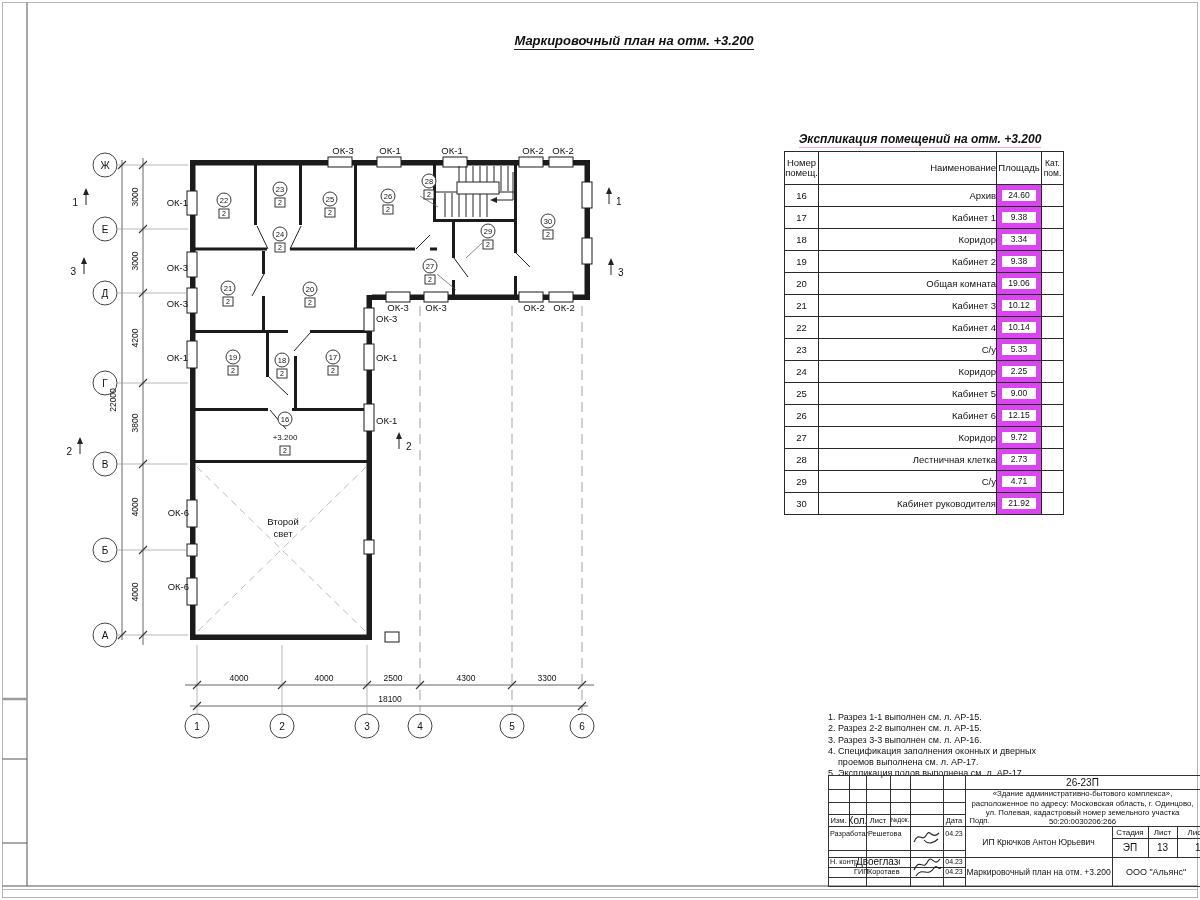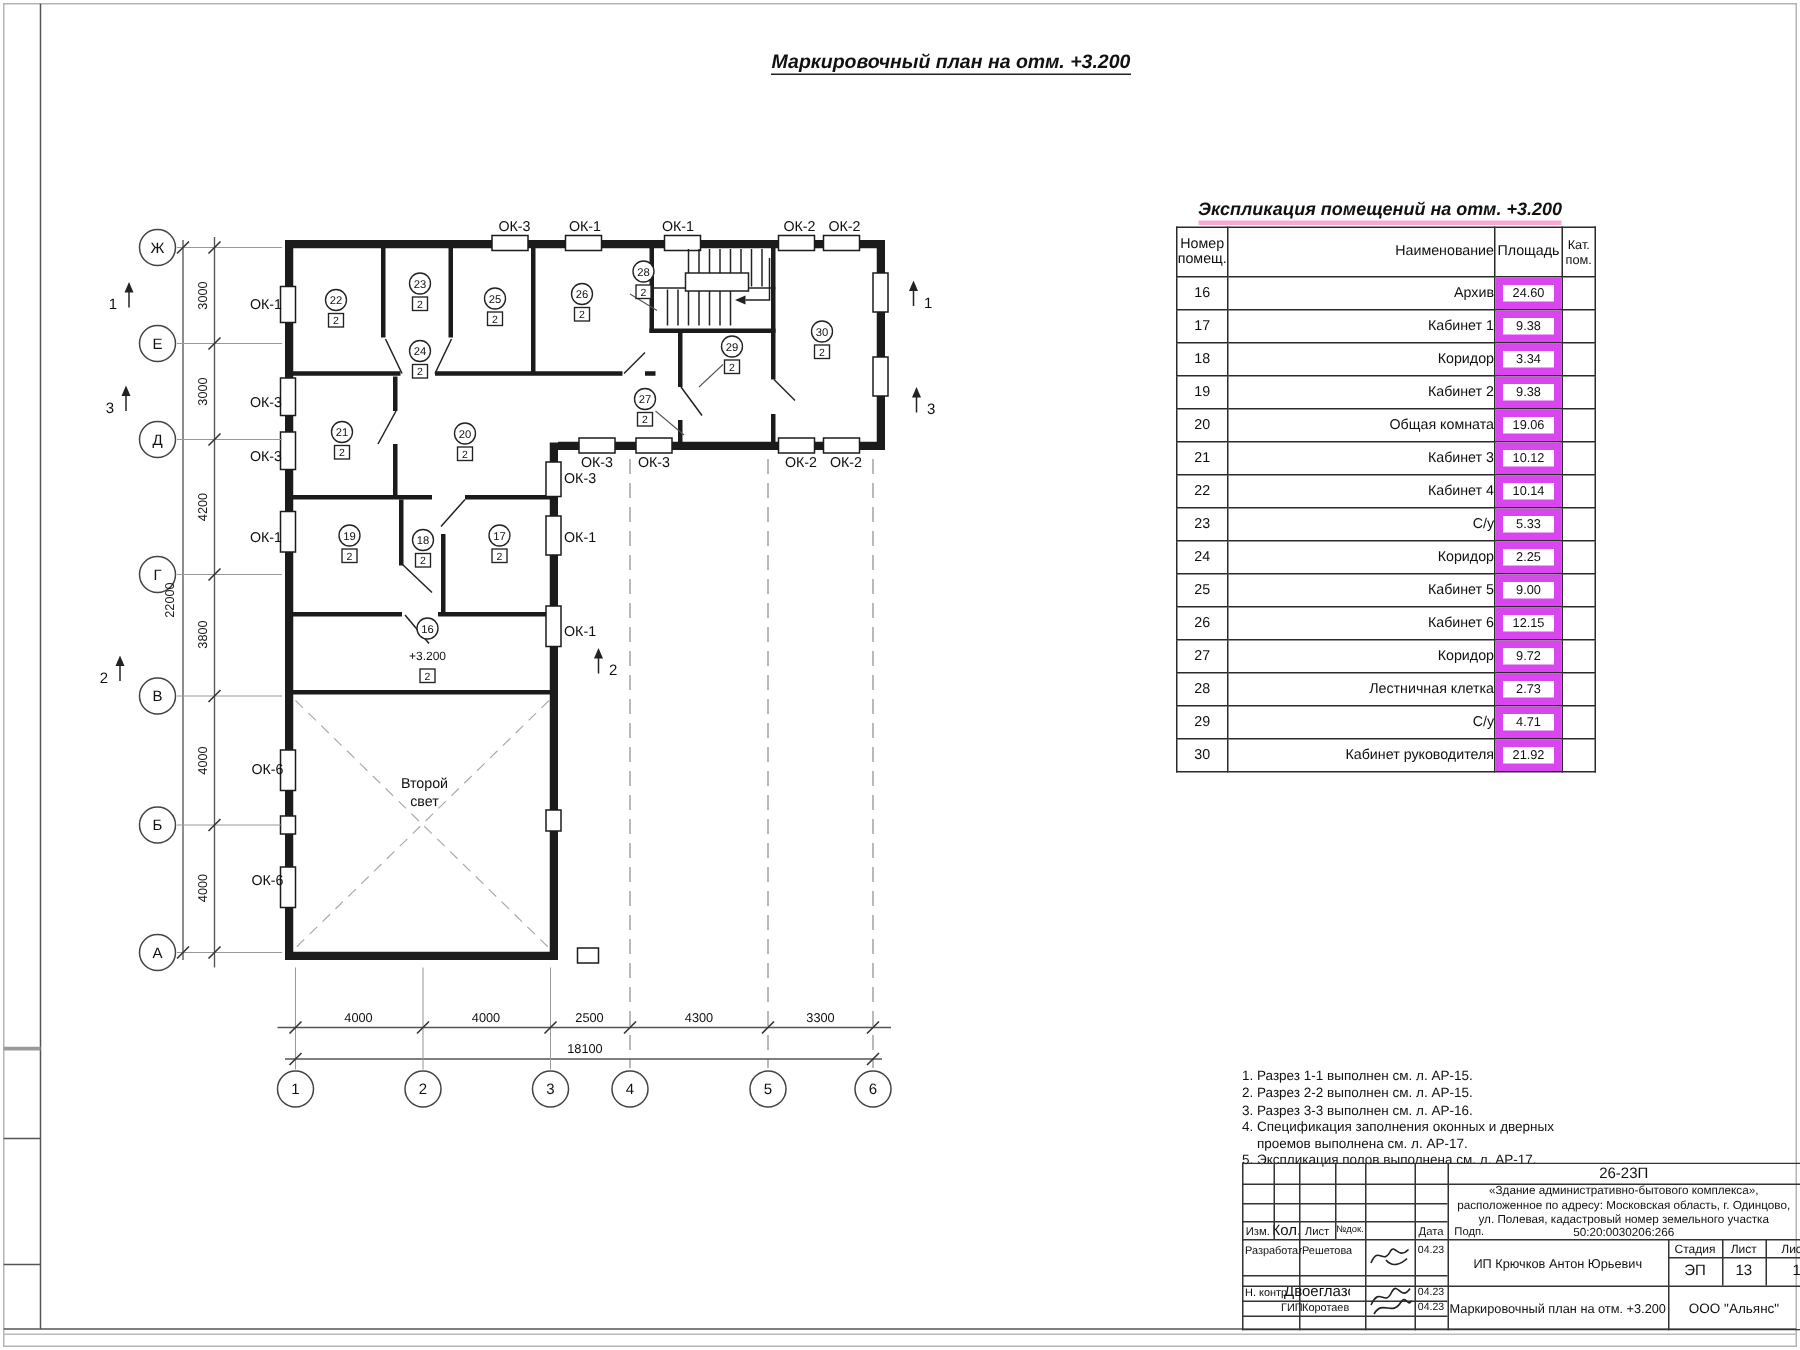--- a/index.html
+++ b/index.html
@@ -7,21 +7,21 @@
   #sheet{position:absolute;inset:0;width:1200px;height:900px;}
   #plan-svg{position:absolute;left:0;top:0;width:1200px;height:900px;
     font-family:"Liberation Sans",sans-serif;}
   .abs{position:absolute;}
   
   #plan-title{left:504px;top:33px;width:260px;text-align:center;font-size:13px;font-style:italic;
     font-weight:bold;color:#111;}
   #plan-title span{border-bottom:1px solid #222;padding-bottom:1px;}
   #expl-title{left:784px;top:132px;width:272px;text-align:center;font-size:12px;font-style:italic;
     font-weight:bold;}
-  #expl-title span{border-bottom:3px solid #f9a8d4;padding-bottom:1px;}
+  #expl-title span{border-bottom:1px solid #f9a8d4;padding-bottom:1px;}
   
   #expl{left:784px;top:151px;border-collapse:collapse;table-layout:fixed;}
   #expl th,#expl td{border:1px solid #2a2a2a;padding:0;font-weight:normal;overflow:hidden;}
   #expl th{font-size:9.5px;line-height:10.5px;white-space:pre-line;}
   #expl td{height:18px;font-size:9.5px;}
   #expl .c-num{width:33px;text-align:center;}
   #expl .c-name{width:173px;text-align:right;padding-left:4px;}
   #expl .c-area{width:42px;text-align:center;}
   #expl .c-cat{width:21px;text-align:center;font-size:8.5px;}
   #expl td.c-area span.box{display:inline-block;border:5px solid #d946ef;padding:0 4px;

